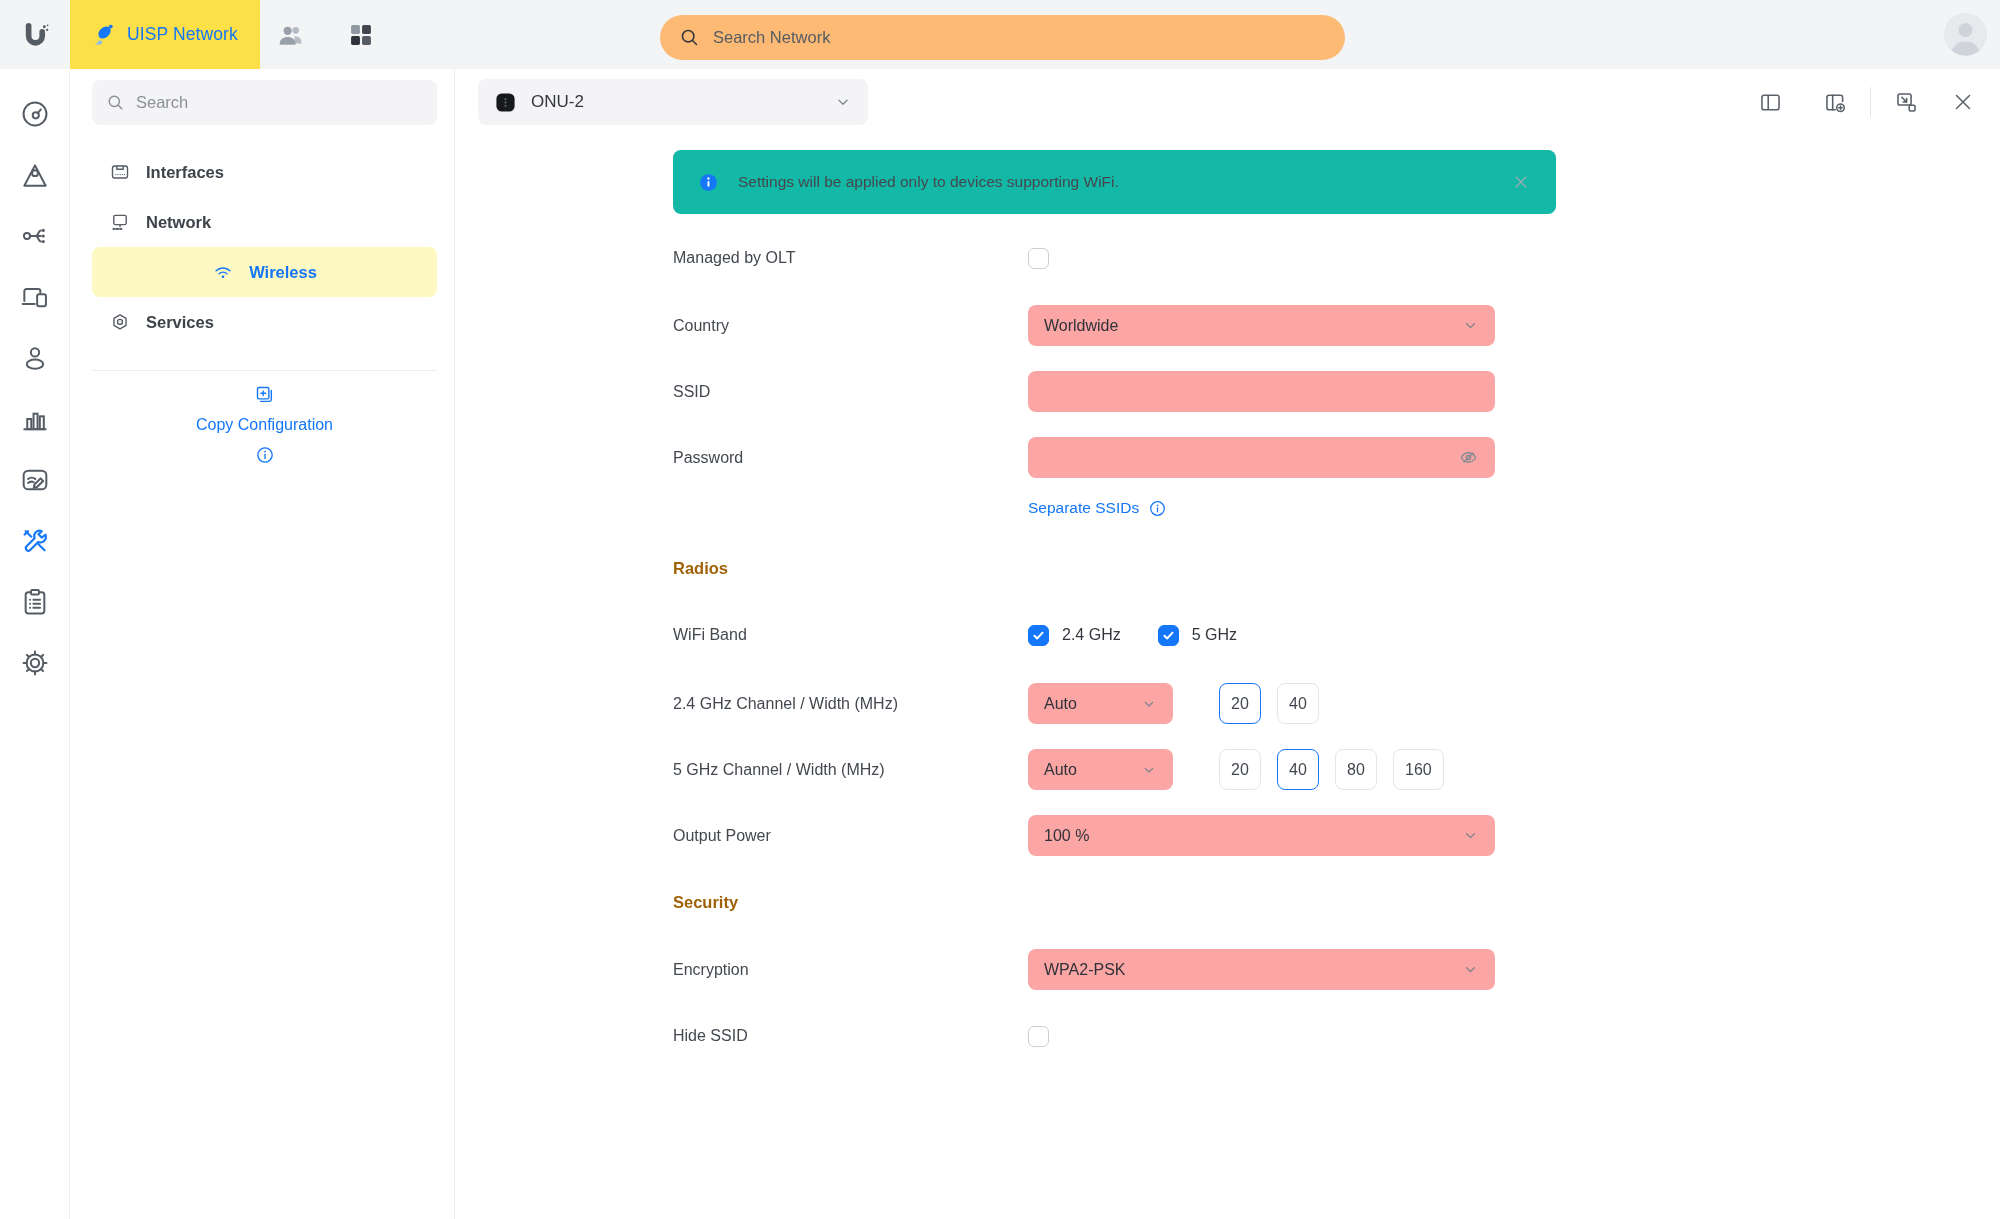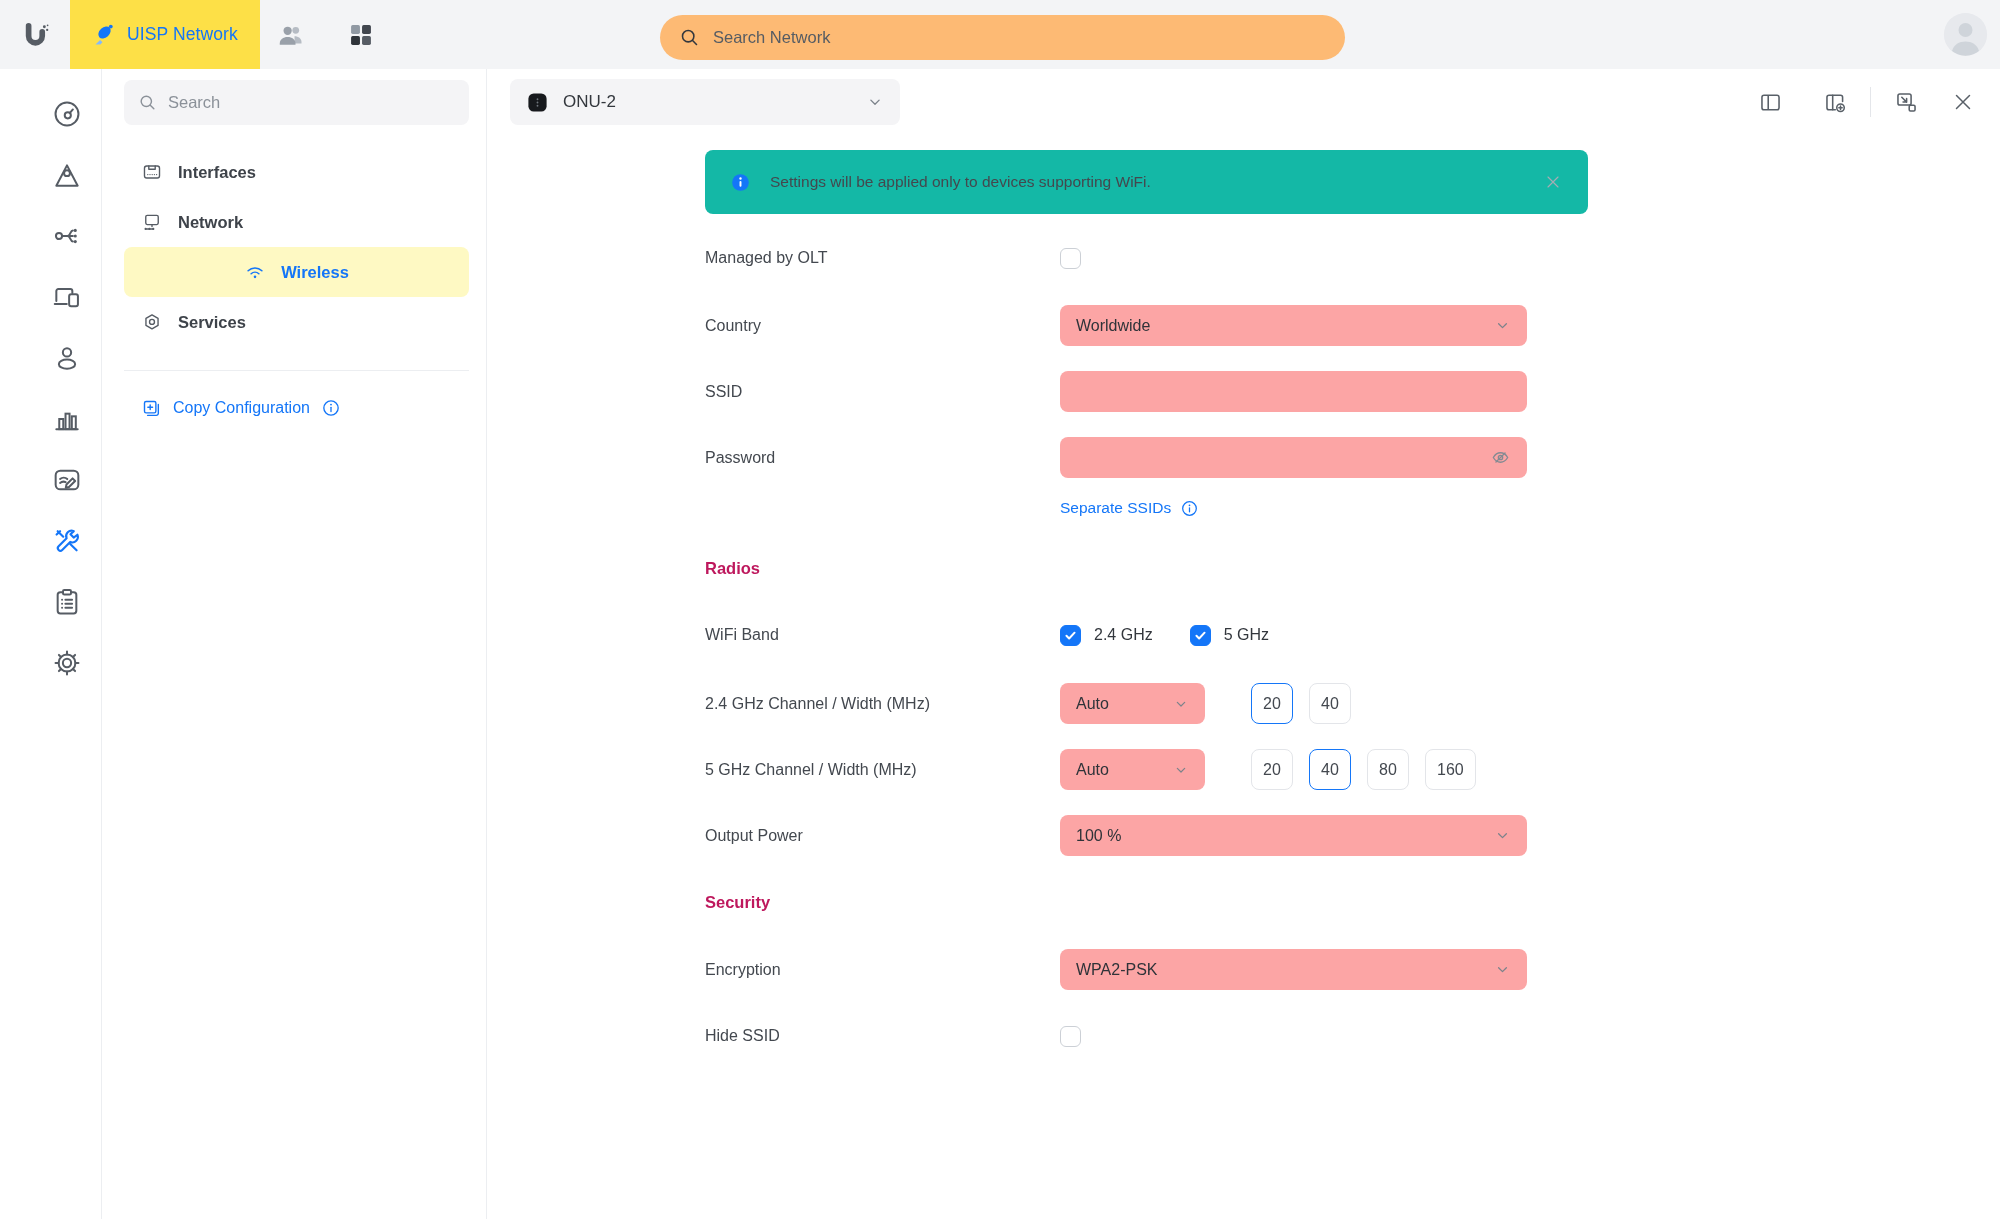--- a/index.html
+++ b/index.html
@@ -13,55 +13,55 @@
   .app-tab .tab-label { color:#1476f8; font-size:17.5px; letter-spacing:.1px; }
   .top-icon { position:absolute; top:0; width:48px; height:69px; display:flex; align-items:center; justify-content:center; cursor:pointer; }
   .top-icon.people { left:267px; }
   .top-icon.grid { left:337px; }
   .search-pill { position:absolute; left:660px; top:15px; width:685px; height:45px; background:#fdba74; border-radius:23px; display:flex; align-items:center; padding:0 19px; gap:13px; }
   .search-pill input { border:none; outline:none; background:transparent; font-family:"Liberation Sans", sans-serif; font-size:16.5px; color:#3b4046; width:100%; }
   .search-pill input::placeholder { color:#565c63; opacity:1; }
   .avatar { position:absolute; right:13px; top:13px; width:43px; height:43px; border-radius:50%; background:#e7e9ed; overflow:hidden; cursor:pointer; }
 
   
-  .frame { display:flex; height:1150px;margin-left:32px; }
+  .frame { display:flex; height:1150px; }
 
   
   .rail { width:70px; border-right:1px solid #eceef1; display:flex; flex-direction:column; align-items:center; padding-top:28px; }
   .rail-item { width:34px; height:34px; margin-bottom:27px; display:flex; align-items:center; justify-content:center; cursor:pointer; }
 
   
   .sidebar { width:385px; border-right:1px solid #eceef1; position:relative; }
   .side-search { position:absolute; left:22px; top:11px; width:345px; height:45px; background:#f4f4f6; border-radius:8px; display:flex; align-items:center; padding:0 14px; gap:11px; }
   .side-search input { border:none; outline:none; background:transparent; font-family:"Liberation Sans", sans-serif; font-size:16.5px; color:#3b4046; width:100%; }
   .side-search input::placeholder { color:#8b9199; opacity:1; }
   .side-nav { position:absolute; left:22px; top:78px; width:345px; }
   .nav-item { height:50px; border-radius:8px; display:flex; align-items:center; gap:15px; padding:0 17px; font-size:16.5px; color:#3e434a; cursor:pointer;font-weight:bold; }
   .nav-item .nicon { display:flex; width:22px; }
   .nav-item.active { background:#fef9c3; color:#1476f8;justify-content:center; }
   .side-divider { position:absolute; left:22px; top:301px; width:345px; height:1px; background:#eceef1; }
-  .copy-config { position:absolute; left:22px; top:315px; width:345px; height:48px; display:flex; align-items:center; gap:11px; padding:0 17px; color:#1476f8; font-size:16px; cursor:pointer; }
+  .copy-config { position:absolute; left:22px; top:315px; width:345px; height:48px; display:flex; align-items:center; gap:11px; padding:0 17px; color:#1476f8; font-size:16px; cursor:pointer;flex-direction:column; }
 
   
   .main { position:relative; flex:1; }
   .device-select { position:absolute; left:23px; top:10px; width:390px; height:46px; background:#f4f4f6; border-radius:8px; display:flex; align-items:center; gap:14px; padding:0 16px; cursor:pointer; }
   .device-select .dev-label { font-size:17px; color:#33373d; }
   .device-select .chev { margin-left:auto; display:flex; }
   .header-actions { position:absolute; right:24px; top:18px; display:flex; align-items:center; }
   .ha-icon { width:26px; height:26px; display:flex; align-items:center; justify-content:center; cursor:pointer; }
   .ha-gap { width:39px; }
   .ha-divider { width:1px; height:30px; background:#e4e6ea; margin:0 22px; }
 
   .banner { position:absolute; left:218px; top:81px; width:883px; height:64px; background:#14b8a6; border-radius:8px; display:flex; align-items:center; padding:0 25px; gap:19px; }
   .banner .banner-text { font-size:15.5px; color:#44484e; }
   .banner .banner-close { margin-left:auto; display:flex; cursor:pointer; }
 
   .row { position:absolute; left:218px; display:flex; align-items:center; }
   .row .flabel { width:355px; font-size:16px; color:#43484f; }
-  .sec-heading { position:absolute; left:218px; font-size:16.5px; font-weight:bold; color:#be185d; }
+  .sec-heading { position:absolute; left:218px; font-size:16.5px; font-weight:bold; color:#a16207; }
 
   .select, .tinput { background:#fca5a5; border-radius:8px; height:41px; display:flex; align-items:center; padding:0 16px; font-size:16px; color:#2f3339; position:relative; }
   .select { width:467px; cursor:pointer; }
   .tinput { width:467px; }
   .select .chev { margin-left:auto; display:flex; }
   .select.small { width:145px; }
   .eye-btn { margin-left:auto; display:flex; cursor:pointer; }
 
   .checkbox { width:21px; height:21px; border-radius:6px; border:1.5px solid #ccd0d6; background:#fff; cursor:pointer; display:flex; align-items:center; justify-content:center; flex:none; }
   .checkbox.checked { background:#1476f8; border-color:#1476f8; }

